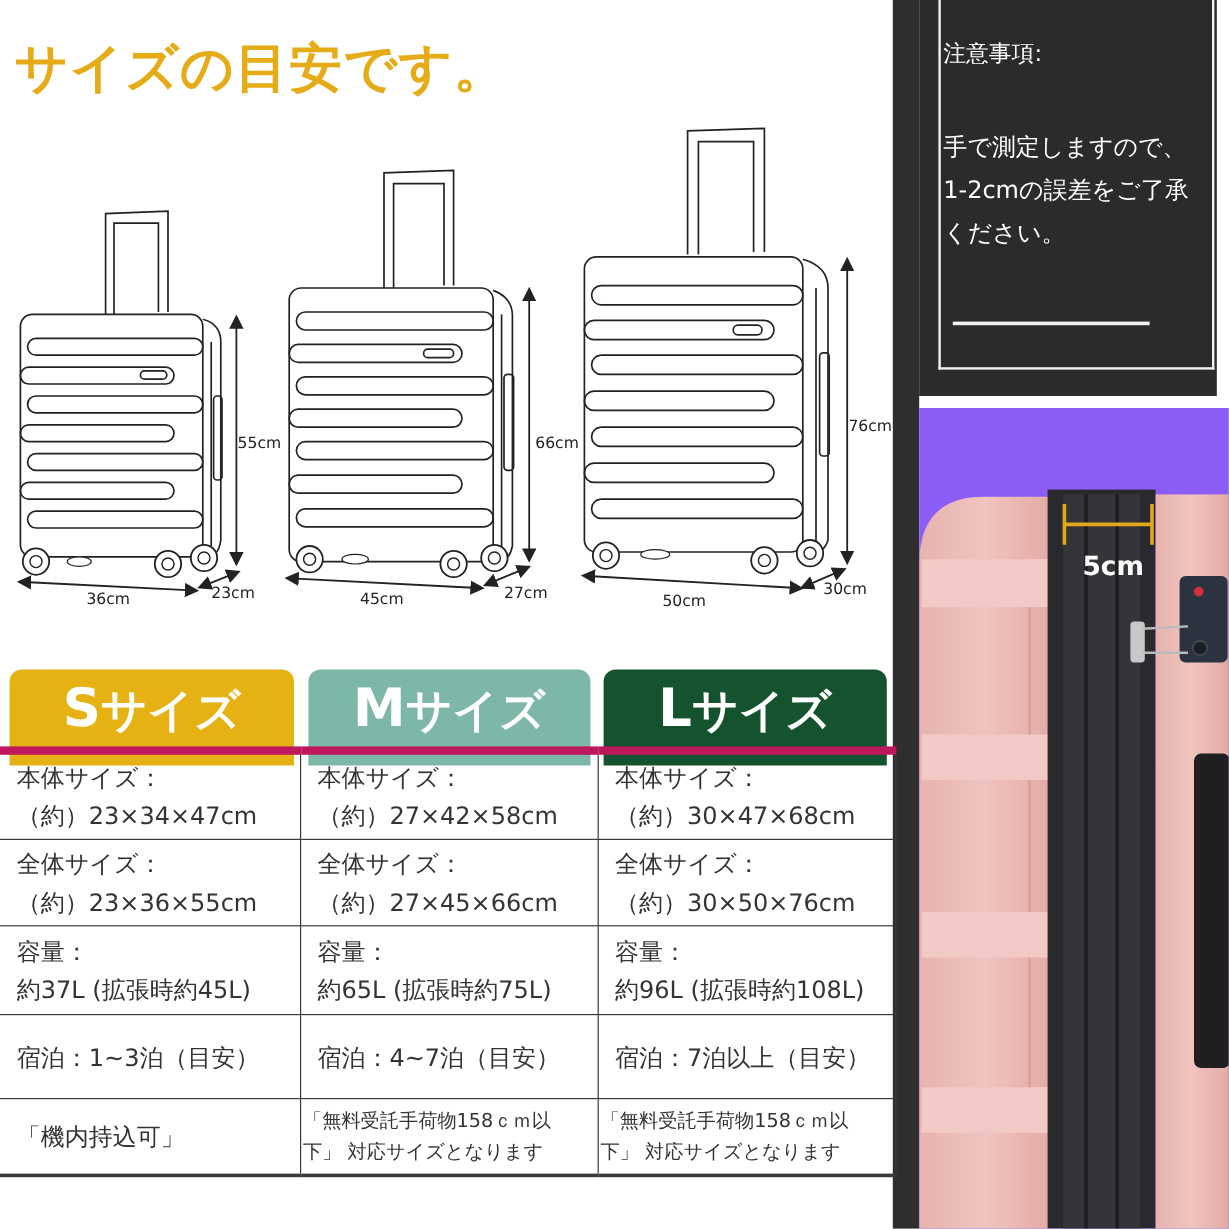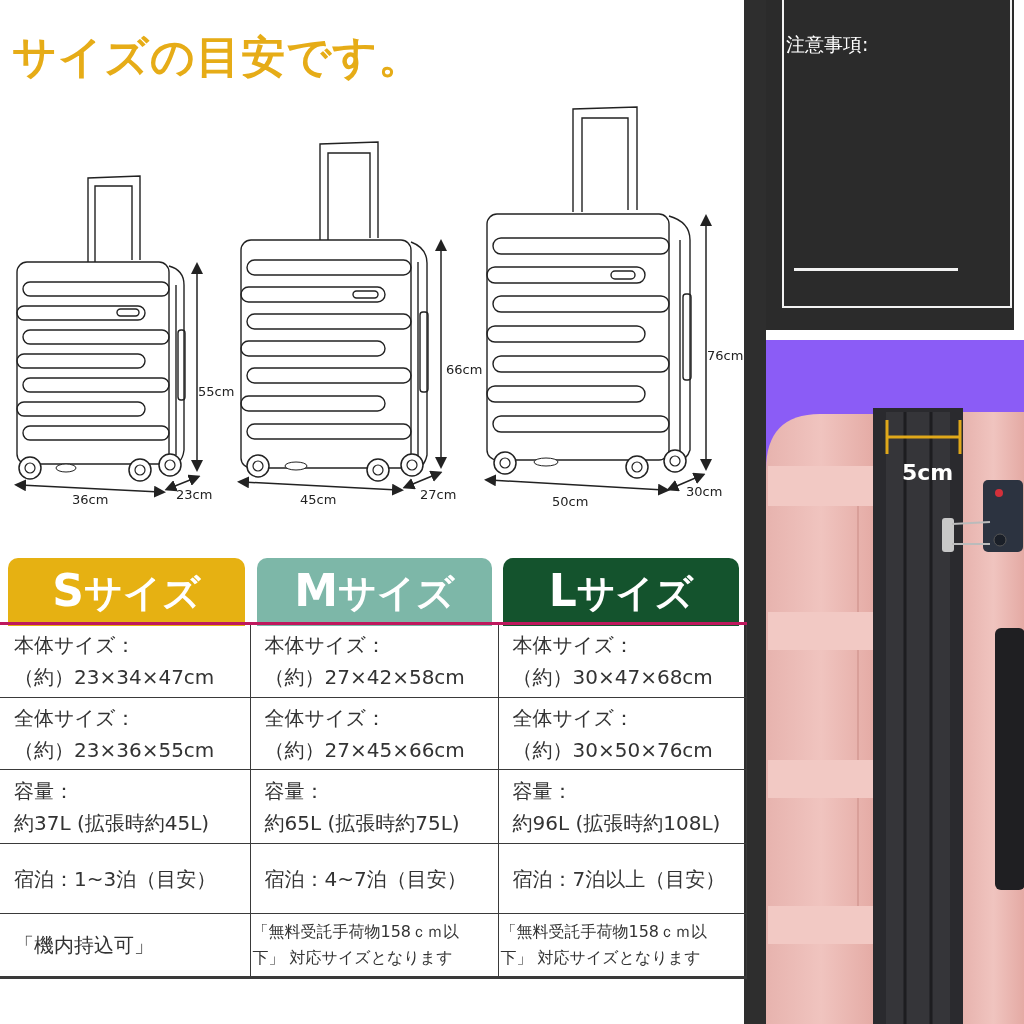--- a/index.html
+++ b/index.html
@@ -26,39 +26,39 @@
     border: 2px solid #f2f2f2; border-top: none;
   }
   .notice-title { position: absolute; left: 20px; top: 32px; color: #fff; font-size: 19px; }
   .notice-body { position: absolute; left: 20px; top: 104px; color: #fff; font-size: 20px; line-height: 36px; width: 215px; }
   .notice-rule { position: absolute; left: 28px; top: 268px; width: 164px; height: 3px; background: #f2f2f2; }
 
   .photo { position: absolute; left: 766px; top: 340px; width: 310px; height: 684px; background: #8b5cf6; overflow: hidden; }
 
   
   .tab {
-    position: absolute; top: 558px; height: 68px;
+    position: absolute; top: 558px; height: 80px;
     border-radius: 10px 10px 0 0; color: #fff;
     font-weight: bold; font-size: 38px; text-align: center; line-height: 66px;
   }
   .tab .big { font-size: 44px; }
   .tab-s { left: 8px; width: 237px; background: #e6b112; }
   .tab-m { left: 257px; width: 235px; background: #7db7a8; }
   .tab-l { left: 503px; width: 236px; background: #14532d; }
 
   
   .spec-table {
     position: absolute; left: 0; top: 622px; width: 746px;
     border-collapse: collapse; table-layout: fixed;
   }
   .spec-table td {
     border: 1px solid #3a3a3a; vertical-align: middle;
     font-size: 20px; color: #333; padding: 0 14px; line-height: 32px;
   }
-  .spec-table tr.top td { border-top: 3px solid #be185d; }
+  .spec-table tr.top td { border-top: 7px solid #be185d; }
   .spec-table tr.last td { border-bottom: 3px solid #3a3a3a; }
   .spec-table td:first-child { border-left: none; }
   .spec-table td.small { font-size: 16px; padding: 0 2px; line-height: 26px; }
   .r1 { height: 74px; } .r2 { height: 72px; padding-left: 48px; } .r3 { height: 74px; }
   .r4 { height: 68px; } .r5 { height: 70px; margin-left: 29px; } .r6 { height: 64px; }
 </style>
 </head>
 <body>
 
 <div class="title">サイズの目安です。</div>
@@ -137,35 +137,36 @@
   </g>
   <use href="#wheel" x="505" y="463"></use>
   <use href="#wheel" x="637" y="467"></use>
   <use href="#wheel" x="675" y="461"></use>
   <ellipse cx="546" cy="462" rx="12" ry="4" fill="#fff" stroke="#222"></ellipse>
   <line x1="706" y1="220" x2="706" y2="465" stroke="#222" stroke-width="1.5" marker-start="url(#arr)" marker-end="url(#arr)"></line>
   <line x1="490" y1="480" x2="664" y2="490" stroke="#222" stroke-width="1.5" marker-start="url(#arr)" marker-end="url(#arr)"></line>
   <line x1="672" y1="488" x2="700" y2="476" stroke="#222" stroke-width="1.5" marker-start="url(#arr)" marker-end="url(#arr)"></line>
 </svg>
 
-<span class="dim" style="left:198px;top:384px">55cm</span>
+<span class="dim" style="left:198px;top:362px">55cm</span>
 <span class="dim" style="left:72px;top:492px">36cm</span>
 <span class="dim" style="left:176px;top:487px">23cm</span>
 <span class="dim" style="left:446px;top:362px">66cm</span>
 <span class="dim" style="left:300px;top:492px">45cm</span>
 <span class="dim" style="left:420px;top:487px">27cm</span>
 <span class="dim" style="left:707px;top:348px">76cm</span>
 <span class="dim" style="left:552px;top:494px">50cm</span>
 <span class="dim" style="left:686px;top:484px">30cm</span>
 
 <div class="divider-col"></div>
 
 <div class="notice">
   <div class="notice-inner"></div>
   <div class="notice-title">注意事項:</div>
+  <div class="notice-body">手で測定しますので、1-2cmの誤差をご了承ください。</div>
   <div class="notice-rule"></div>
 </div>
 
 <div class="photo">
   <svg width="258" height="684" viewBox="766 340 258 684">
     <defs>
       <linearGradient id="pink" x1="0" x2="1">
         <stop offset="0" stop-color="#e7b3ae"></stop>
         <stop offset="0.5" stop-color="#f0c4bf"></stop>
         <stop offset="1" stop-color="#e4aaa4"></stop>

